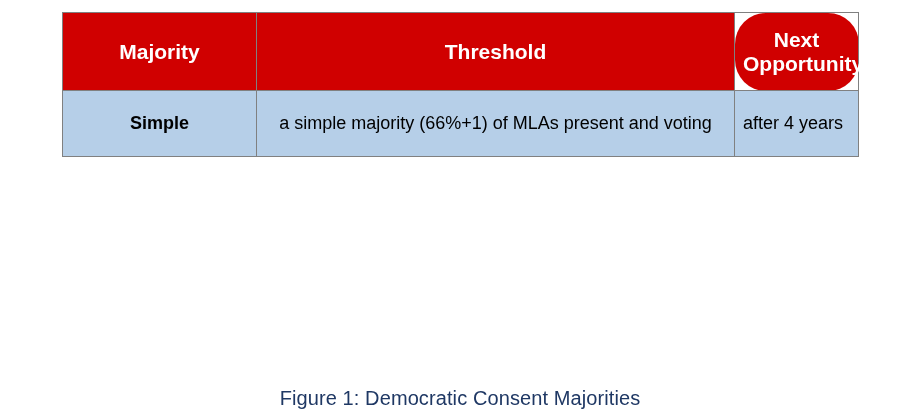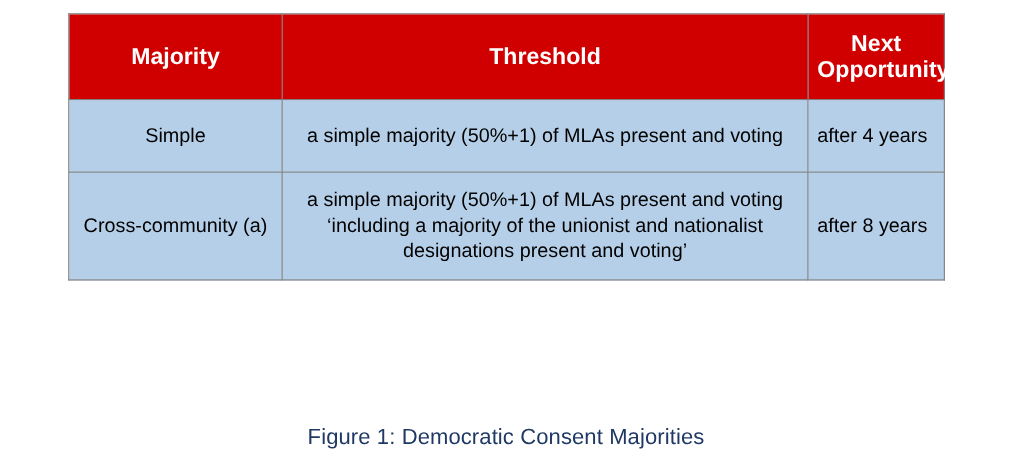--- a/index.html
+++ b/index.html
@@ -41,31 +41,31 @@
     background: #d00000;
     color: #ffffff;
     font-weight: bold;
     font-size: 21px;
     text-align: center;
     height: 78px;
     line-height: 1.12;
   }
   th.col-majority { width: 194px; }
   th.col-threshold { width: 478px; margin-left: 10px; }
-  th.col-next { width: 124px; }
+  th.col-next { width: 124px; border-radius: 31px; }
 
   tbody td {
     background: #b6cfe8;
     color: #000000;
     font-size: 18px;
     line-height: 1.32;
   }
   tbody td.cell-majority {
     text-align: center;
-    font-weight: normal;
+    font-weight: bold;
     font-size: 18px;
   }
   tbody td.cell-threshold {
     text-align: center;
     font-weight: normal;
   }
   tbody td.cell-next {
     text-align: left;
     font-weight: normal;
   }
@@ -95,27 +95,22 @@
       <thead>
         <tr>
           <th class="col-majority">Majority</th>
           <th class="col-threshold">Threshold</th>
           <th class="col-next">Next Opportunity</th>
         </tr>
       </thead>
       <tbody>
         <tr class="row-0">
           <td class="cell-majority">Simple</td>
-          <td class="cell-threshold">a simple majority (50%+1) of MLAs present and voting</td>
+          <td class="cell-threshold">a simple majority (66%+1) of MLAs present and voting</td>
           <td class="cell-next">after 4 years</td>
-        </tr>
-        <tr class="row-1">
-          <td class="cell-majority">Cross-community (a)</td>
-          <td class="cell-threshold">a simple majority (50%+1) of MLAs present and voting ‘including a majority of the unionist and nationalist designations present and voting’</td>
-          <td class="cell-next">after 8 years</td>
         </tr>
       </tbody>
     </table>
   </div>
 
   <div class="caption">Figure 1: Democratic Consent Majorities</div>
 
 </div>
 
 </body></html>

